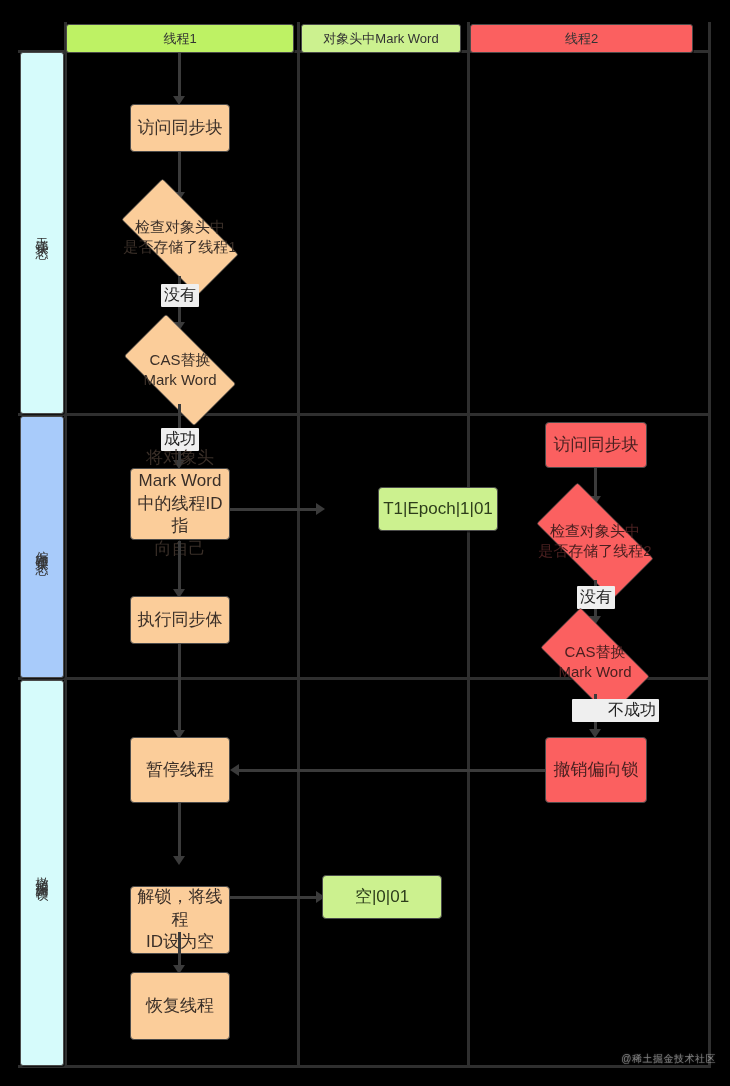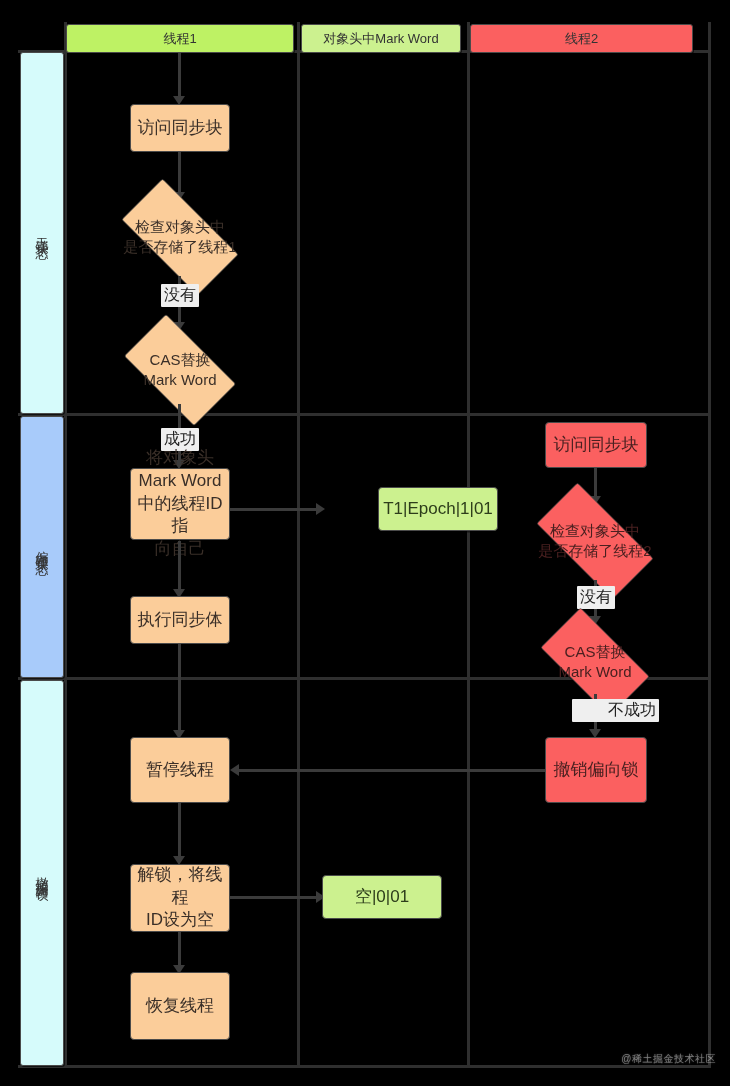--- a/index.html
+++ b/index.html
@@ -189,21 +189,21 @@
   <div class="node" style="left:130px;top:737px;width:100px;height:66px;background:#fbcd9a;">
     <span>暂停线程</span>
   </div>
 
   <div class="edge h" style="left:238px;top:769px;width:308px;"></div>
   <div class="arrow left" style="left:230px;top:764px;"></div>
 
   <div class="edge v" style="left:178px;top:803px;height:58px;"></div>
   <div class="arrow down" style="left:173px;top:856px;"></div>
 
-  <div class="node" style="left:130px;top:864px;width:100px;height:68px;background:#fbcd9a;">
+  <div class="node" style="left:130px;top:886px;width:100px;height:68px;background:#fbcd9a;">
     <span>解锁，将线程
 ID设为空</span>
   </div>
 
   <div class="edge h" style="left:230px;top:896px;width:88px;"></div>
   <div class="arrow right" style="left:316px;top:891px;"></div>
 
   <div class="node green" style="left:322px;top:875px;width:120px;height:44px;background:#ccf18f;">
     <span>空|0|01</span>
   </div>

